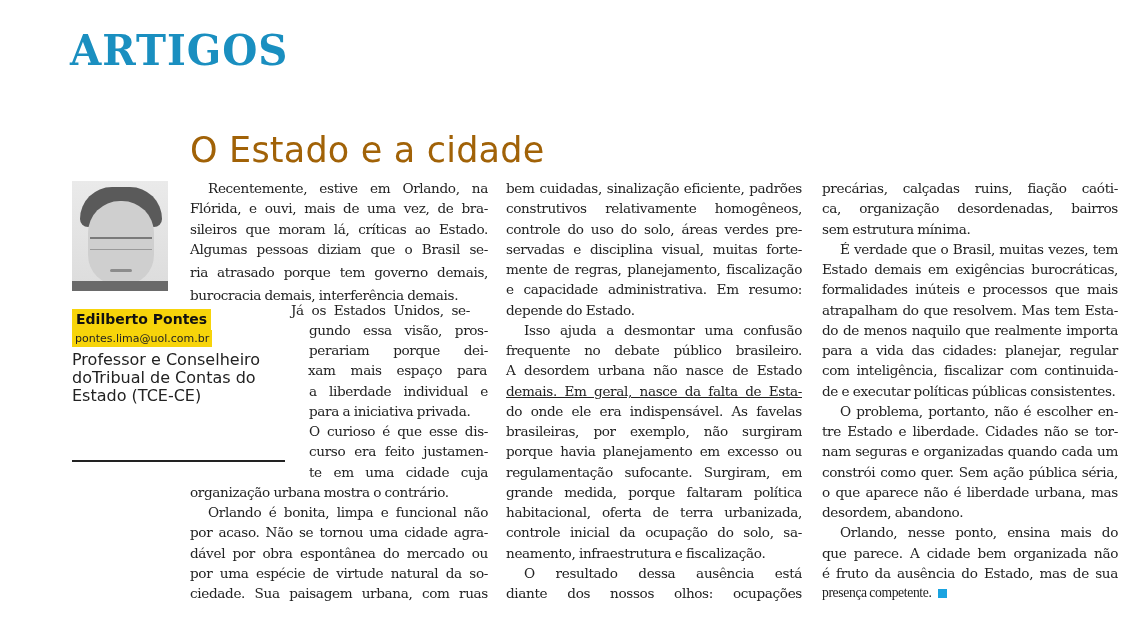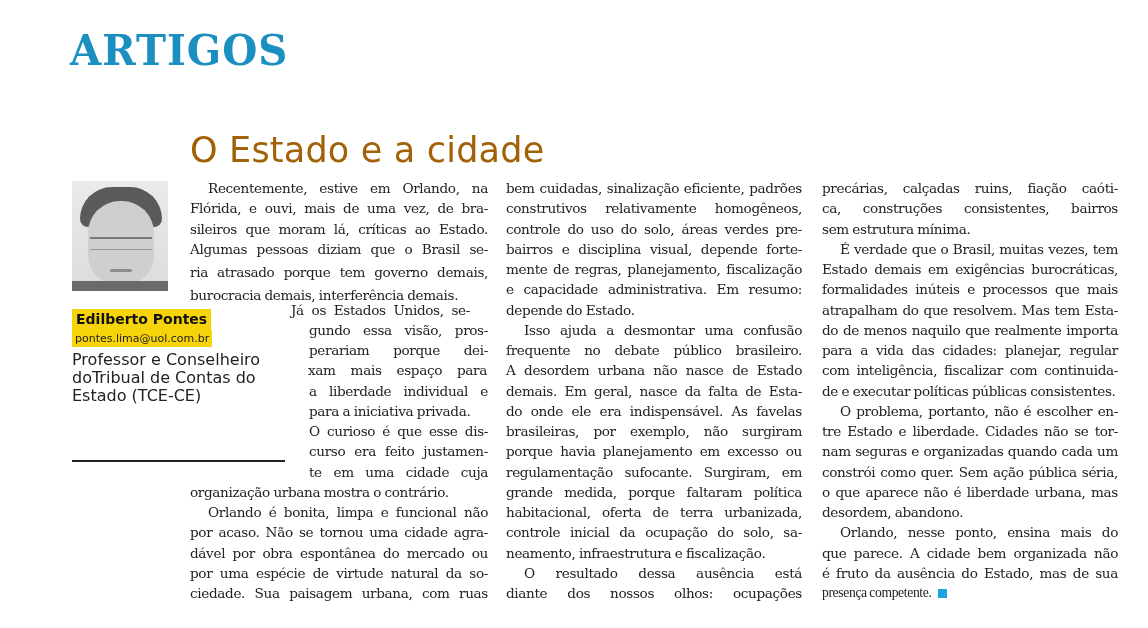--- a/index.html
+++ b/index.html
@@ -92,40 +92,40 @@
     <div class="line" style="left: 309px; width: 179px; top: 461.5px;">te em uma cidade cuja</div>
     <div class="line last" style="left: 190px; width: 298px; top: 481.75px;">organização urbana mostra o contrário.</div>
     <div class="line" style="left: 208px; width: 280px; top: 502px;">Orlando é bonita, limpa e funcional não</div>
     <div class="line" style="left: 190px; width: 298px; top: 522.25px;">por acaso. Não se tornou uma cidade agra-</div>
     <div class="line" style="left: 190px; width: 298px; top: 542.5px;">dável por obra espontânea do mercado ou</div>
     <div class="line" style="left: 190px; width: 298px; top: 562.75px;">por uma espécie de virtude natural da so-</div>
     <div class="line" style="left: 190px; width: 298px; top: 583px;">ciedade. Sua paisagem urbana, com ruas</div>
     <div class="line" style="left: 506px; width: 296px; top: 178px;">bem cuidadas, sinalização eficiente, padrões</div>
     <div class="line" style="left: 506px; width: 296px; top: 198.25px;">construtivos relativamente homogêneos,</div>
     <div class="line" style="left: 506px; width: 296px; top: 218.5px;">controle do uso do solo, áreas verdes pre-</div>
-    <div class="line" style="left: 506px; width: 296px; top: 238.75px;">bairros e disciplina visual, depende forte-</div>
+    <div class="line" style="left: 506px; width: 296px; top: 238.75px;">servadas e disciplina visual, muitas forte-</div>
     <div class="line" style="left: 506px; width: 296px; top: 259px;">mente de regras, planejamento, fiscalização</div>
     <div class="line" style="left: 506px; width: 296px; top: 279.25px;">e capacidade administrativa. Em resumo:</div>
     <div class="line last" style="left: 506px; width: 296px; top: 299.5px;">depende do Estado.</div>
     <div class="line" style="left: 524px; width: 278px; top: 319.75px;">Isso ajuda a desmontar uma confusão</div>
     <div class="line" style="left: 506px; width: 296px; top: 340px;">frequente no debate público brasileiro.</div>
     <div class="line" style="left: 506px; width: 296px; top: 360.25px;">A desordem urbana não nasce de Estado</div>
-    <div class="line" style="left: 506px; width: 296px; top: 380.5px;">demais. Em geral, nasce da falta de Esta-</div>
+    <div class="line" style="left: 506px; width: 296px; top: 380.5px; text-decoration: underline;">demais. Em geral, nasce da falta de Esta-</div>
     <div class="line" style="left: 506px; width: 296px; top: 400.75px;">do onde ele era indispensável. As favelas</div>
     <div class="line" style="left: 506px; width: 296px; top: 421px;">brasileiras, por exemplo, não surgiram</div>
     <div class="line" style="left: 506px; width: 296px; top: 441.25px;">porque havia planejamento em excesso ou</div>
     <div class="line" style="left: 506px; width: 296px; top: 461.5px;">regulamentação sufocante. Surgiram, em</div>
     <div class="line" style="left: 506px; width: 296px; top: 481.75px;">grande medida, porque faltaram política</div>
     <div class="line" style="left: 506px; width: 296px; top: 502px;">habitacional, oferta de terra urbanizada,</div>
     <div class="line" style="left: 506px; width: 296px; top: 522.25px;">controle inicial da ocupação do solo, sa-</div>
     <div class="line last" style="left: 506px; width: 296px; top: 542.5px;">neamento, infraestrutura e fiscalização.</div>
     <div class="line" style="left: 524px; width: 278px; top: 562.75px;">O resultado dessa ausência está</div>
     <div class="line" style="left: 506px; width: 296px; top: 583px;">diante dos nossos olhos: ocupações</div>
     <div class="line" style="left: 822px; width: 296px; top: 178px;">precárias, calçadas ruins, fiação caóti-</div>
-    <div class="line" style="left: 822px; width: 296px; top: 198.25px;">ca, construções consistentes, bairros</div>
+    <div class="line" style="left: 822px; width: 296px; top: 198.25px;">ca, organização desordenadas, bairros</div>
     <div class="line last" style="left: 822px; width: 296px; top: 218.5px;">sem estrutura mínima.</div>
     <div class="line" style="left: 840px; width: 278px; top: 238.75px;">É verdade que o Brasil, muitas vezes, tem</div>
     <div class="line" style="left: 822px; width: 296px; top: 259px;">Estado demais em exigências burocráticas,</div>
     <div class="line" style="left: 822px; width: 296px; top: 279.25px;">formalidades inúteis e processos que mais</div>
     <div class="line" style="left: 822px; width: 296px; top: 299.5px;">atrapalham do que resolvem. Mas tem Esta-</div>
     <div class="line" style="left: 822px; width: 296px; top: 319.75px;">do de menos naquilo que realmente importa</div>
     <div class="line" style="left: 822px; width: 296px; top: 340px;">para a vida das cidades: planejar, regular</div>
     <div class="line" style="left: 822px; width: 296px; top: 360.25px;">com inteligência, fiscalizar com continuida-</div>
     <div class="line last" style="left: 822px; width: 296px; top: 380.5px;">de e executar políticas públicas consistentes.</div>
     <div class="line" style="left: 840px; width: 278px; top: 400.75px;">O problema, portanto, não é escolher en-</div>

